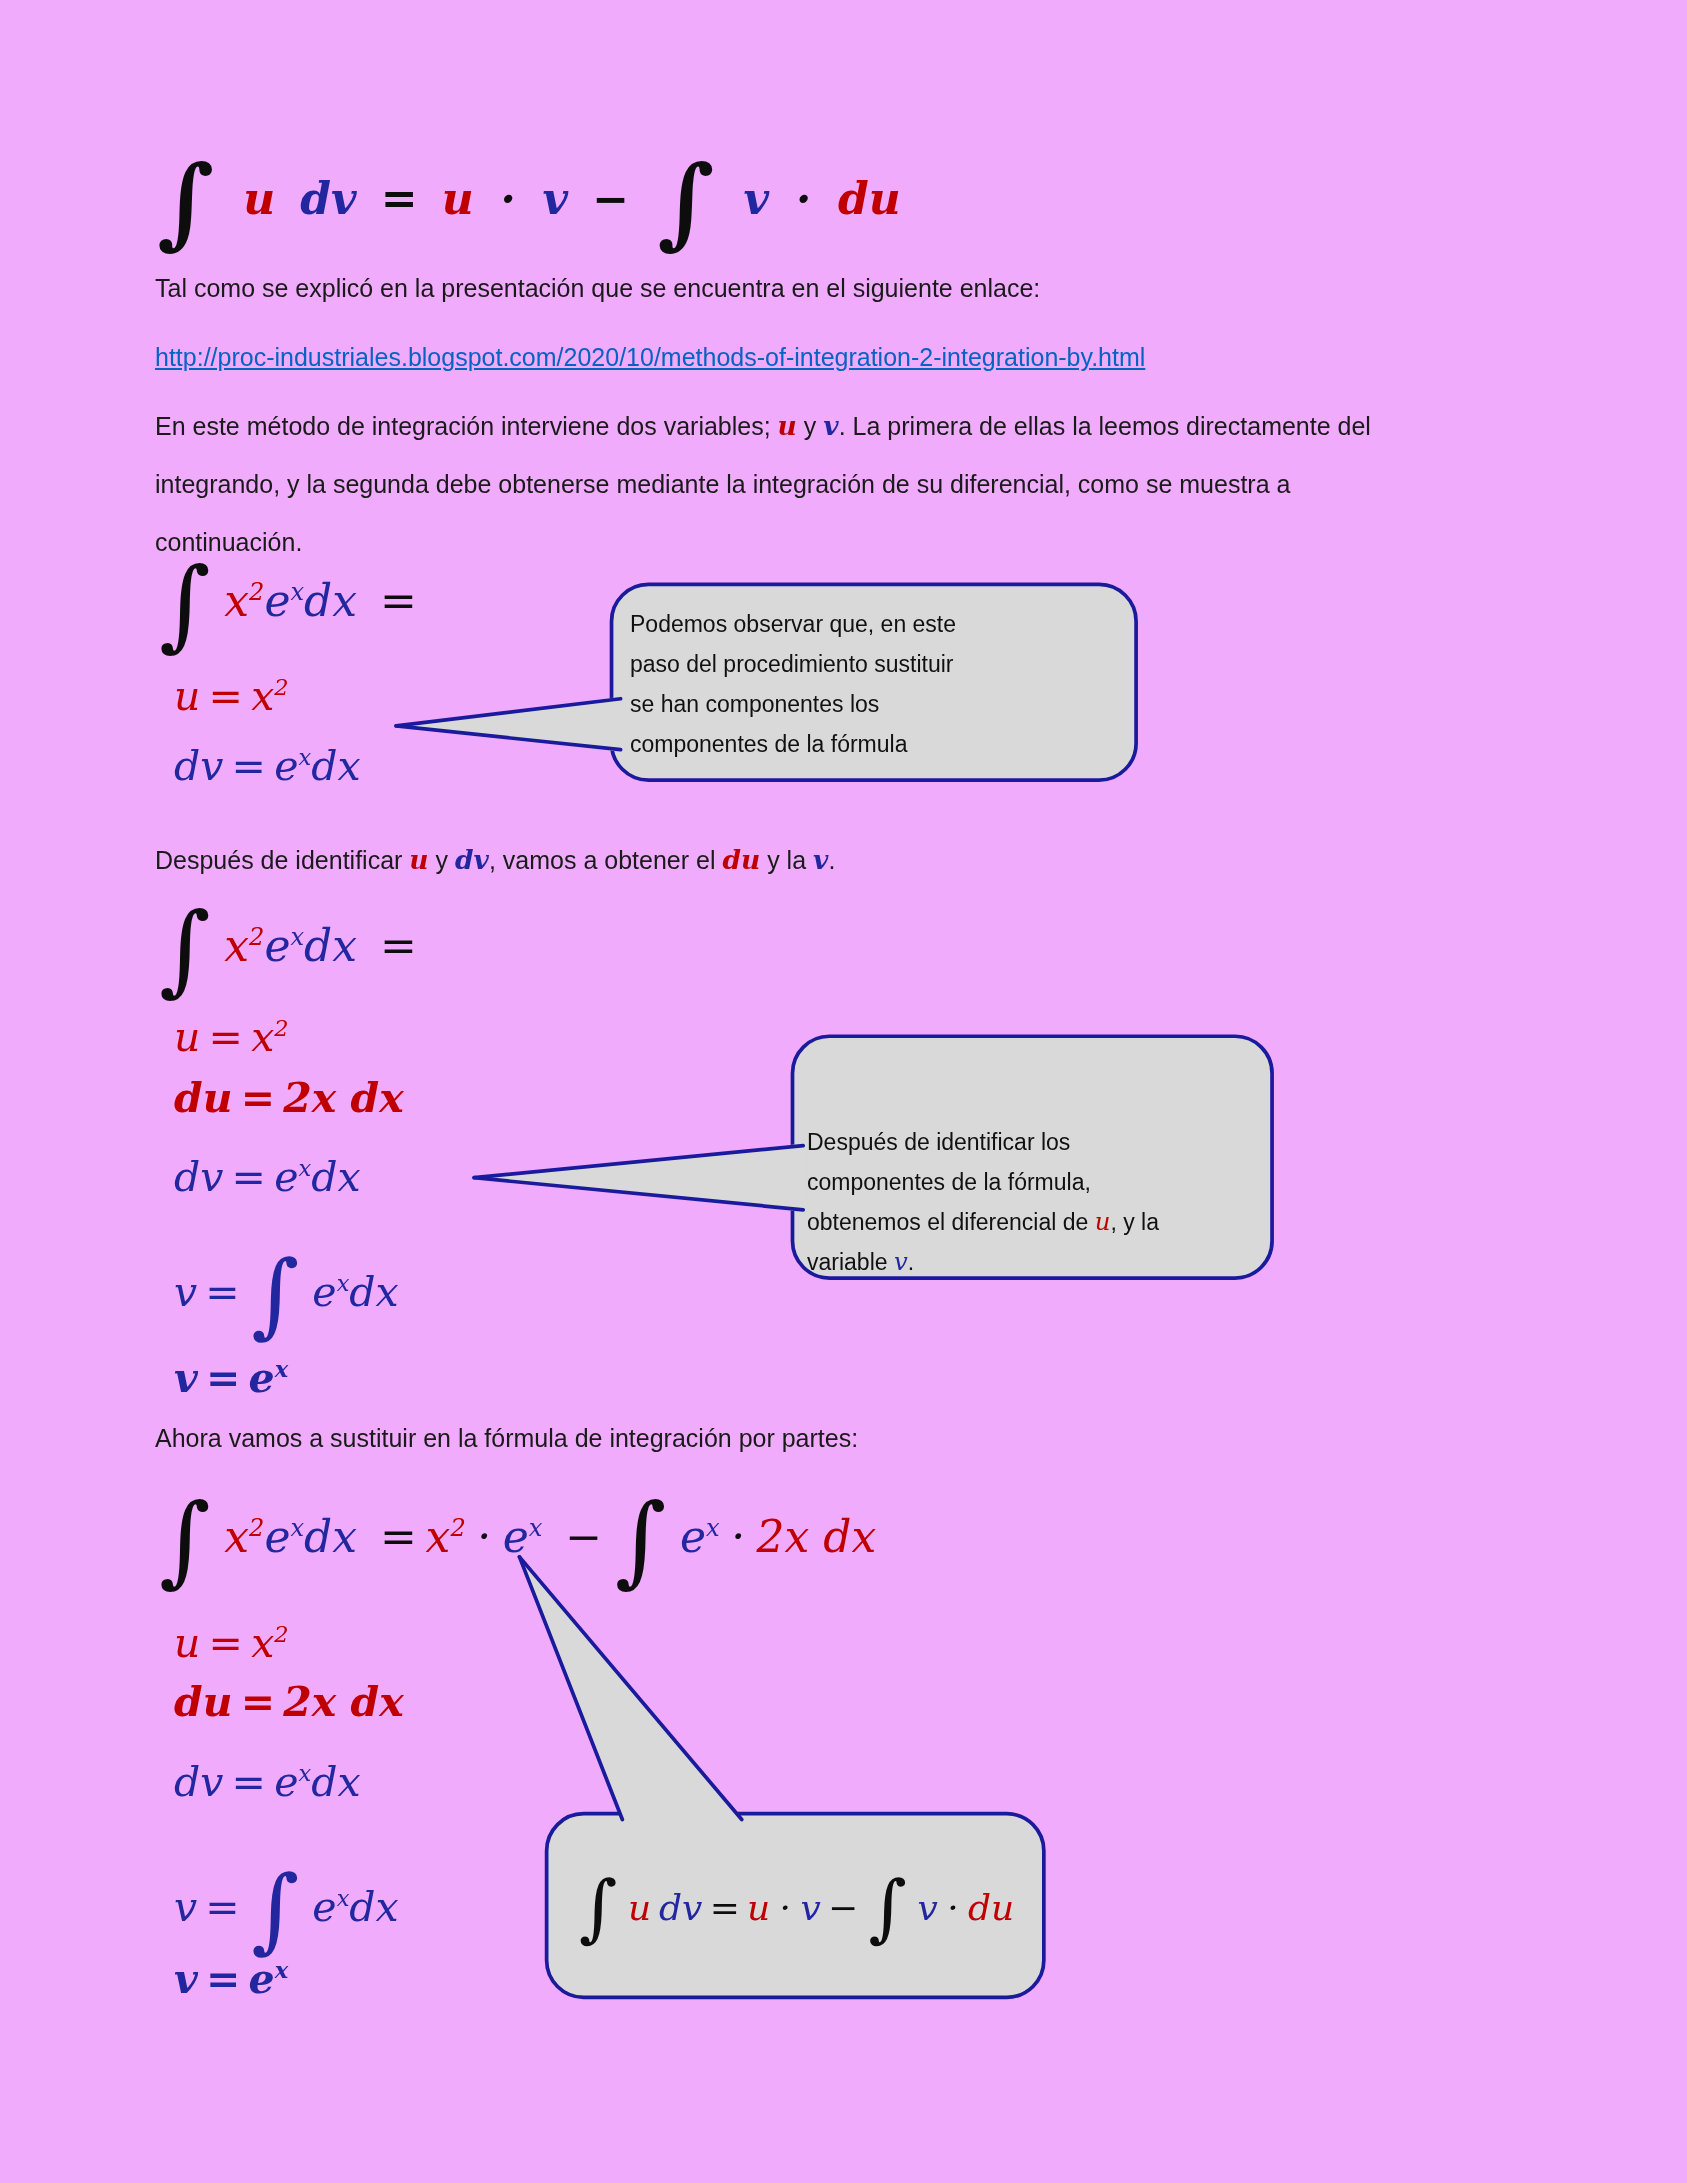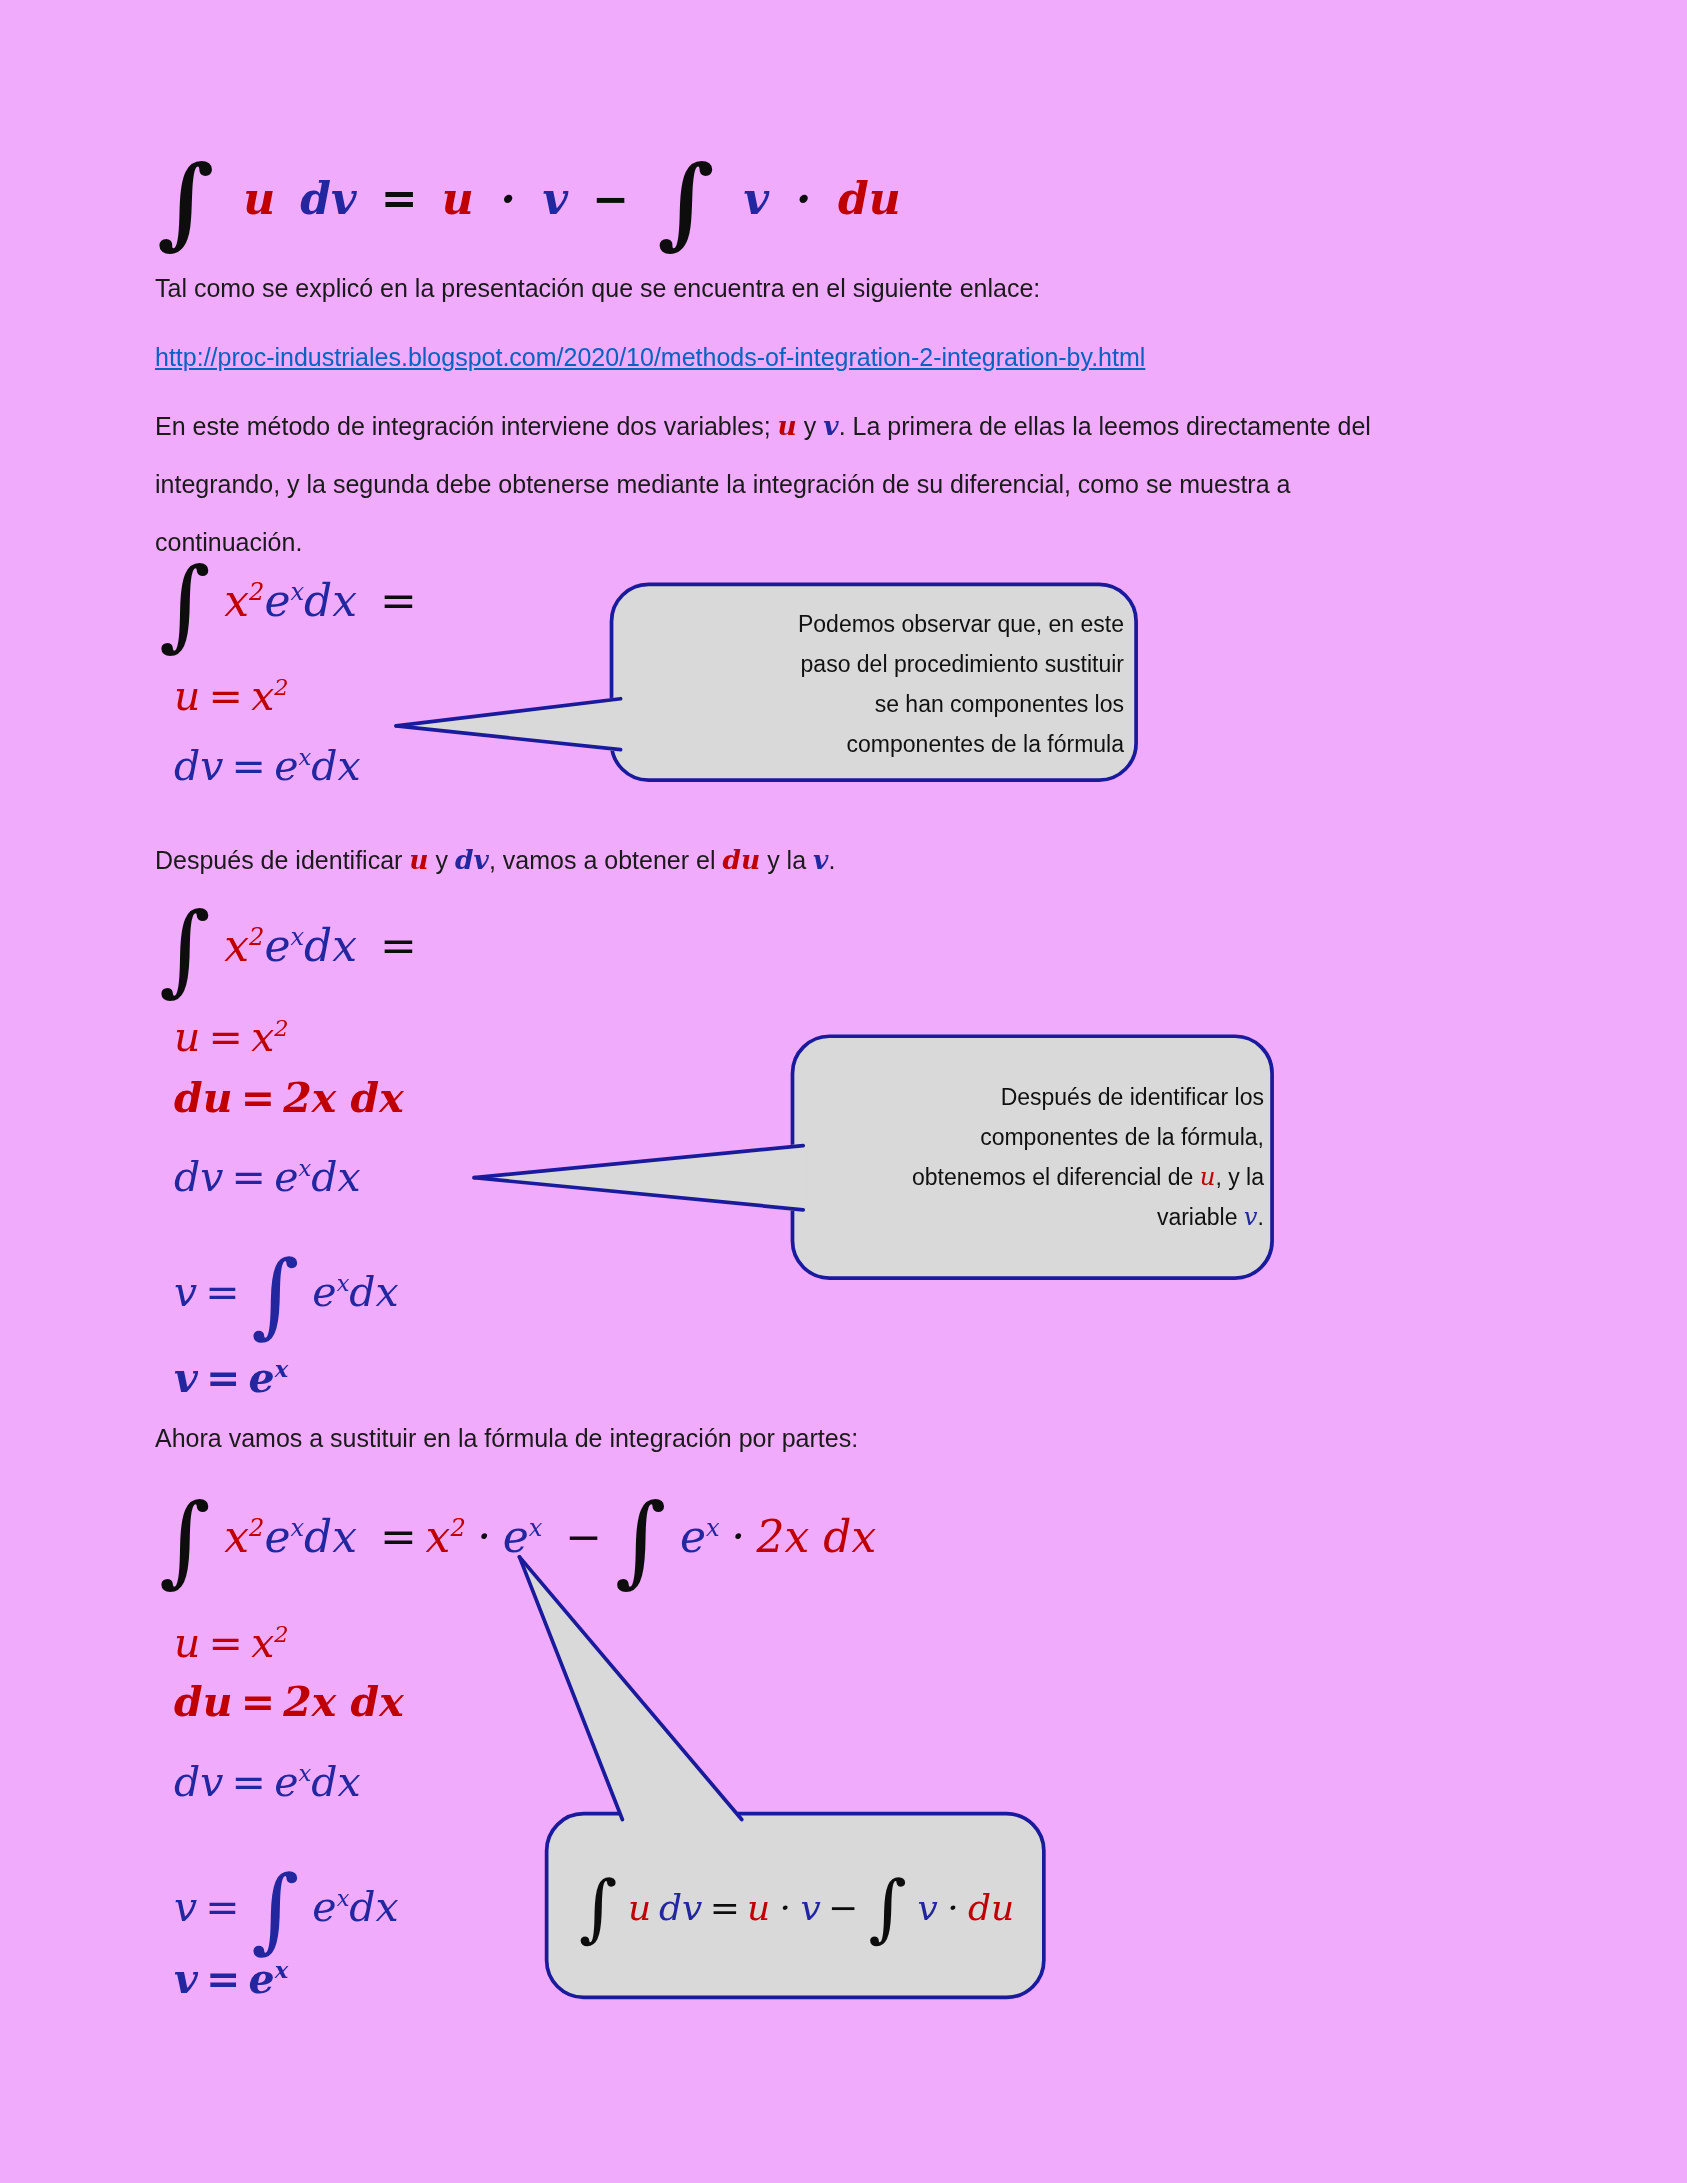--- a/index.html
+++ b/index.html
@@ -19,21 +19,21 @@
   .blk{color:#0d0d0d;}
   .int{font-size:2.25em;line-height:0;vertical-align:-0.22em;font-style:italic;padding:0 .04em;}
   .int-sm{font-size:2.05em;line-height:0;vertical-align:-0.22em;font-style:italic;padding:0 .04em;}
   sup{font-size:55%;vertical-align:0.65em;line-height:0;}
   .m-eq{margin:0 .20em;}
   .m-dot{margin:0 .26em;}
   .m-sp{margin-left:.22em;}
   .mchar{font-family:"DejaVu Serif","Liberation Serif",serif;font-style:italic;font-weight:bold;font-size:1.06em;}
   .mchar-n{font-family:"DejaVu Serif","Liberation Serif",serif;font-style:italic;font-size:1.06em;}
   
-  .callout-text{display:flex;flex-direction:column;justify-content:center;align-items:flex-end;
+  .callout-text{display:flex;flex-direction:column;justify-content:center;align-items:flex-start;
                 text-align:center;font-size:23px;line-height:40px;color:#111;}
   .callout-frm{display:flex;justify-content:center;align-items:center;
                font-family:"DejaVu Serif","Liberation Serif",serif;font-style:italic;
                font-size:36px;white-space:nowrap;}
 </style>
 </head>
 <body>
 
 <div id="canvas">
 
@@ -113,21 +113,21 @@
   <div class="frm eq b" style="left:157px;top:1353px;">
     <span class="blue">v</span><span class="blue m-eq">=</span><span class="blue">e</span><sup class="blue">x</sup>
   </div>
 
   <svg class="abs" style="left:457px;top:1028px;" width="824" height="255" viewBox="0 0 1000 310">
     <rect x="407" y="10" width="583" height="294" rx="45" ry="45" fill="#D9D9D9" stroke="#1A1A9C" stroke-width="4.5"></rect>
     <polygon points="20,182 425,140 425,224" fill="#D9D9D9"></polygon>
     <line x1="20" y1="182" x2="420" y2="143" stroke="#1A1A9C" stroke-width="4.5" stroke-linecap="round"></line>
     <line x1="20" y1="182" x2="420" y2="221" stroke="#1A1A9C" stroke-width="4.5" stroke-linecap="round"></line>
   </svg>
-  <div class="abs callout-text" style="left:807px;top:1045px;width:457px;height:224px;">
+  <div class="abs callout-text" style="left:807px;top:1090px;width:457px;height:224px;">
     <div>Después de identificar los</div>
     <div>componentes de la fórmula,</div>
     <div><span>obtenemos el diferencial de </span><span class="mchar-n red">u</span><span>, y la</span></div>
     <div><span>variable </span><span class="mchar-n blue">v</span><span>.</span></div>
   </div>
 
   <div class="abs txt" style="left:155px;top:1422px;">Ahora vamos a sustituir en la fórmula de integración por partes:</div>
 
   <div class="frm" style="left:155px;top:1509px;">
     <span class="int blk">∫</span><span class="red m-sp">x</span><sup class="red">2</sup><span class="blue">e</span><sup class="blue">x</sup><span class="blue">dx</span>

